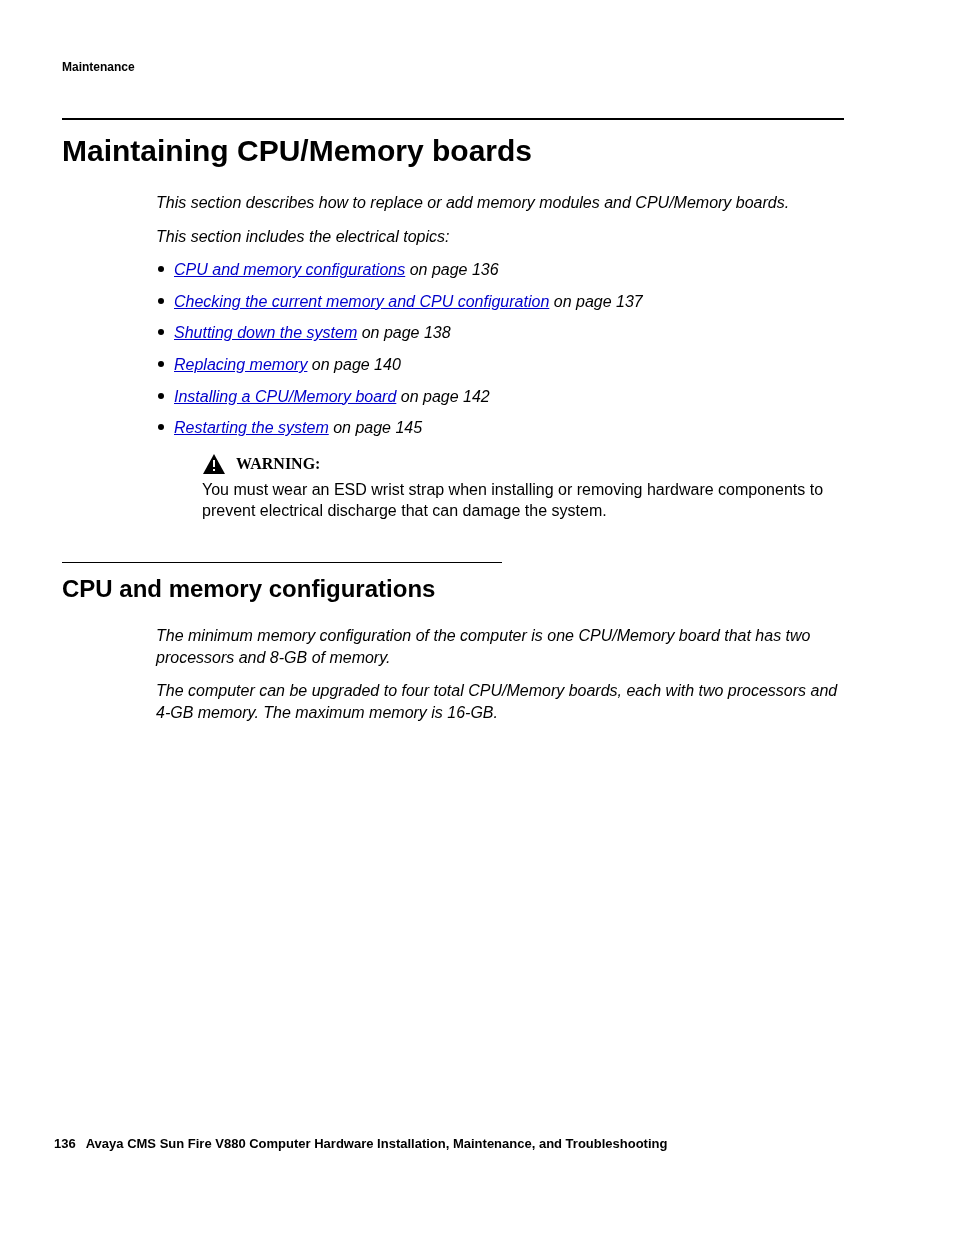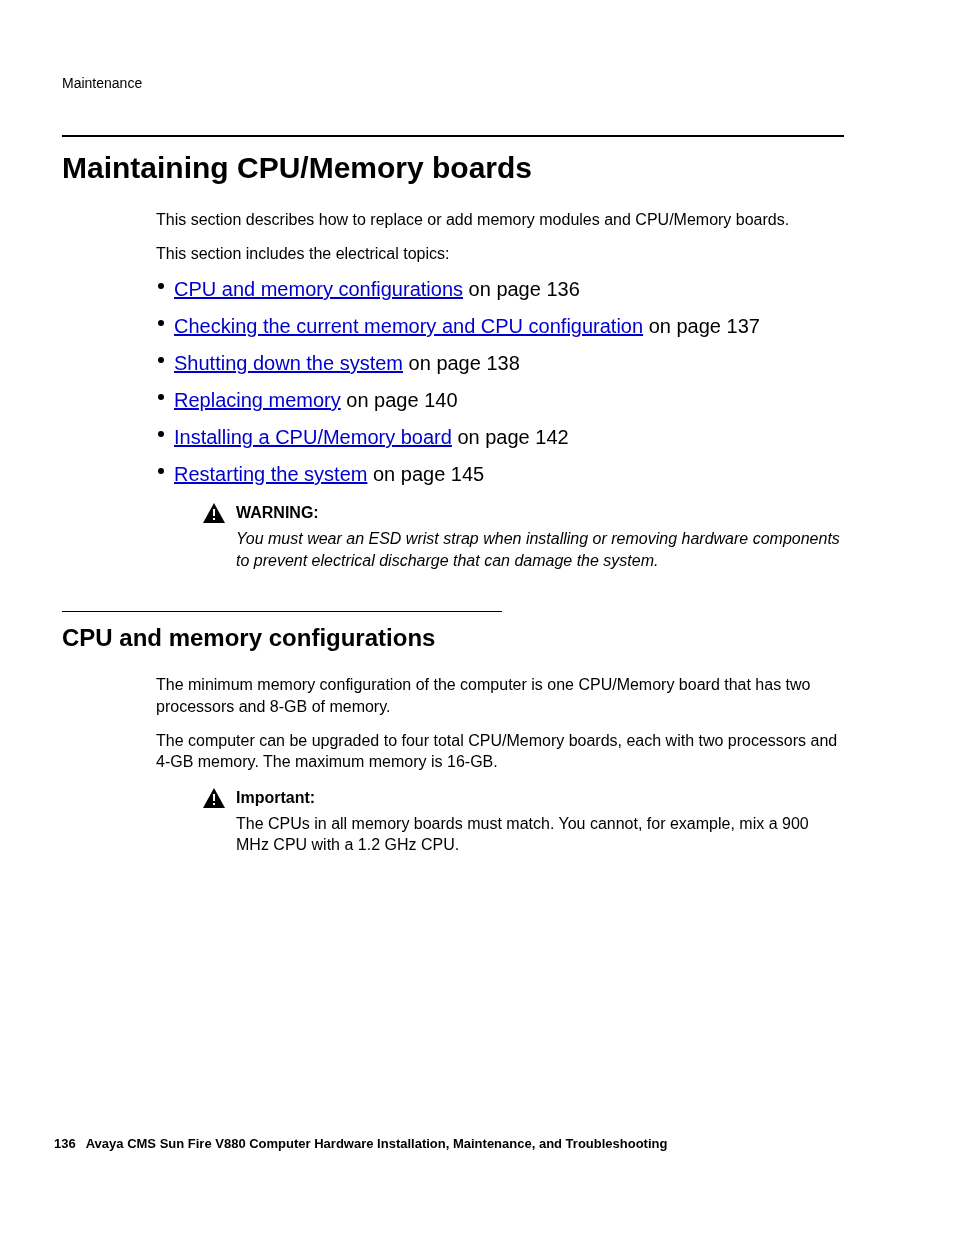--- a/index.html
+++ b/index.html
@@ -11,50 +11,50 @@
     width: 954px;
     height: 1235px;
     position: relative;
     box-sizing: border-box;
   }
   .page {
     padding: 60px 110px 0 62px;
     box-sizing: border-box;
   }
   .header-label {
-    font-size: 14px;
-    font-weight: normal;
+    font-size: 12px;
+    font-weight: bold;
     margin-bottom: 44px;
-    margin-top: 15px;
   }
   .hr-top {
     border: none;
     border-top: 2px solid #000;
     margin: 0 0 14px 0;
   }
   h1 {
     font-size: 30px;
     font-weight: bold;
     margin: 0 0 24px 0;
   }
   .body-indent {
     margin-left: 94px;
+    font-style: italic;
   }
   p.para {
     font-size: 16px;
     line-height: 1.35;
     margin: 0 0 12px 0;
   }
   ul.toc {
     list-style: none;
     padding: 0;
     margin: 6px 0 0 0;
   }
   ul.toc li {
-    font-size: 20px;
+    font-size: 16px;
     line-height: 1.35;
     margin: 0 0 10px 0;
     position: relative;
     padding-left: 18px;
   }
   ul.toc li::before {
     content: "";
     position: absolute;
     left: 2px;
     top: 7px;
@@ -70,30 +70,29 @@
   .callout {
     margin-left: 140px;
     margin-top: 14px;
     margin-bottom: 30px;
   }
   .callout-header {
     display: flex;
     align-items: center;
     gap: 10px;
     margin-bottom: 4px;
+    font-family: Liberation Serif, serif;
   }
   .callout-label {
     font-weight: bold;
     font-size: 16px;
   }
   .callout-body {
     font-size: 16px;
     line-height: 1.35;
-    margin-left: 34px;
-    font-style: italic;
   }
   .callout-body-2 {
     font-size: 16px;
     line-height: 1.35;
     margin-left: 34px;
   }
   .hr-sub {
     border: none;
     border-top: 1.5px solid #000;
     width: 440px;
@@ -156,29 +155,18 @@
 
   <hr class="hr-sub">
 
   <h2>CPU and memory configurations</h2>
 
   <div class="body-indent">
     <p class="para">The minimum memory configuration of the computer is one CPU/Memory board that has two processors and 8-GB of memory.</p>
     <p class="para">The computer can be upgraded to four total CPU/Memory boards, each with two processors and 4-GB memory. The maximum memory is 16-GB.</p>
   </div>
 
-  <div class="callout">
-    <div class="callout-header">
-      <svg class="warn-icon" width="24" height="22" viewBox="0 0 24 22">
-        <polygon points="12,1 23,21 1,21" fill="#000"></polygon>
-        <rect x="11" y="7" width="2" height="7" fill="#fff"></rect>
-        <rect x="11" y="16" width="2" height="2" fill="#fff"></rect>
-      </svg>
-      <span class="callout-label">Important:</span>
-    </div>
-    <div class="callout-body-2">The CPUs in all memory boards must match. You cannot, for example, mix a 900 MHz CPU with a 1.2 GHz CPU.</div>
-  </div>
 
 </div>
 
 <div class="footer">
   <span class="pn">136</span><span>Avaya CMS Sun Fire V880 Computer Hardware Installation, Maintenance, and Troubleshooting</span>
 </div>
 
 </body></html>

